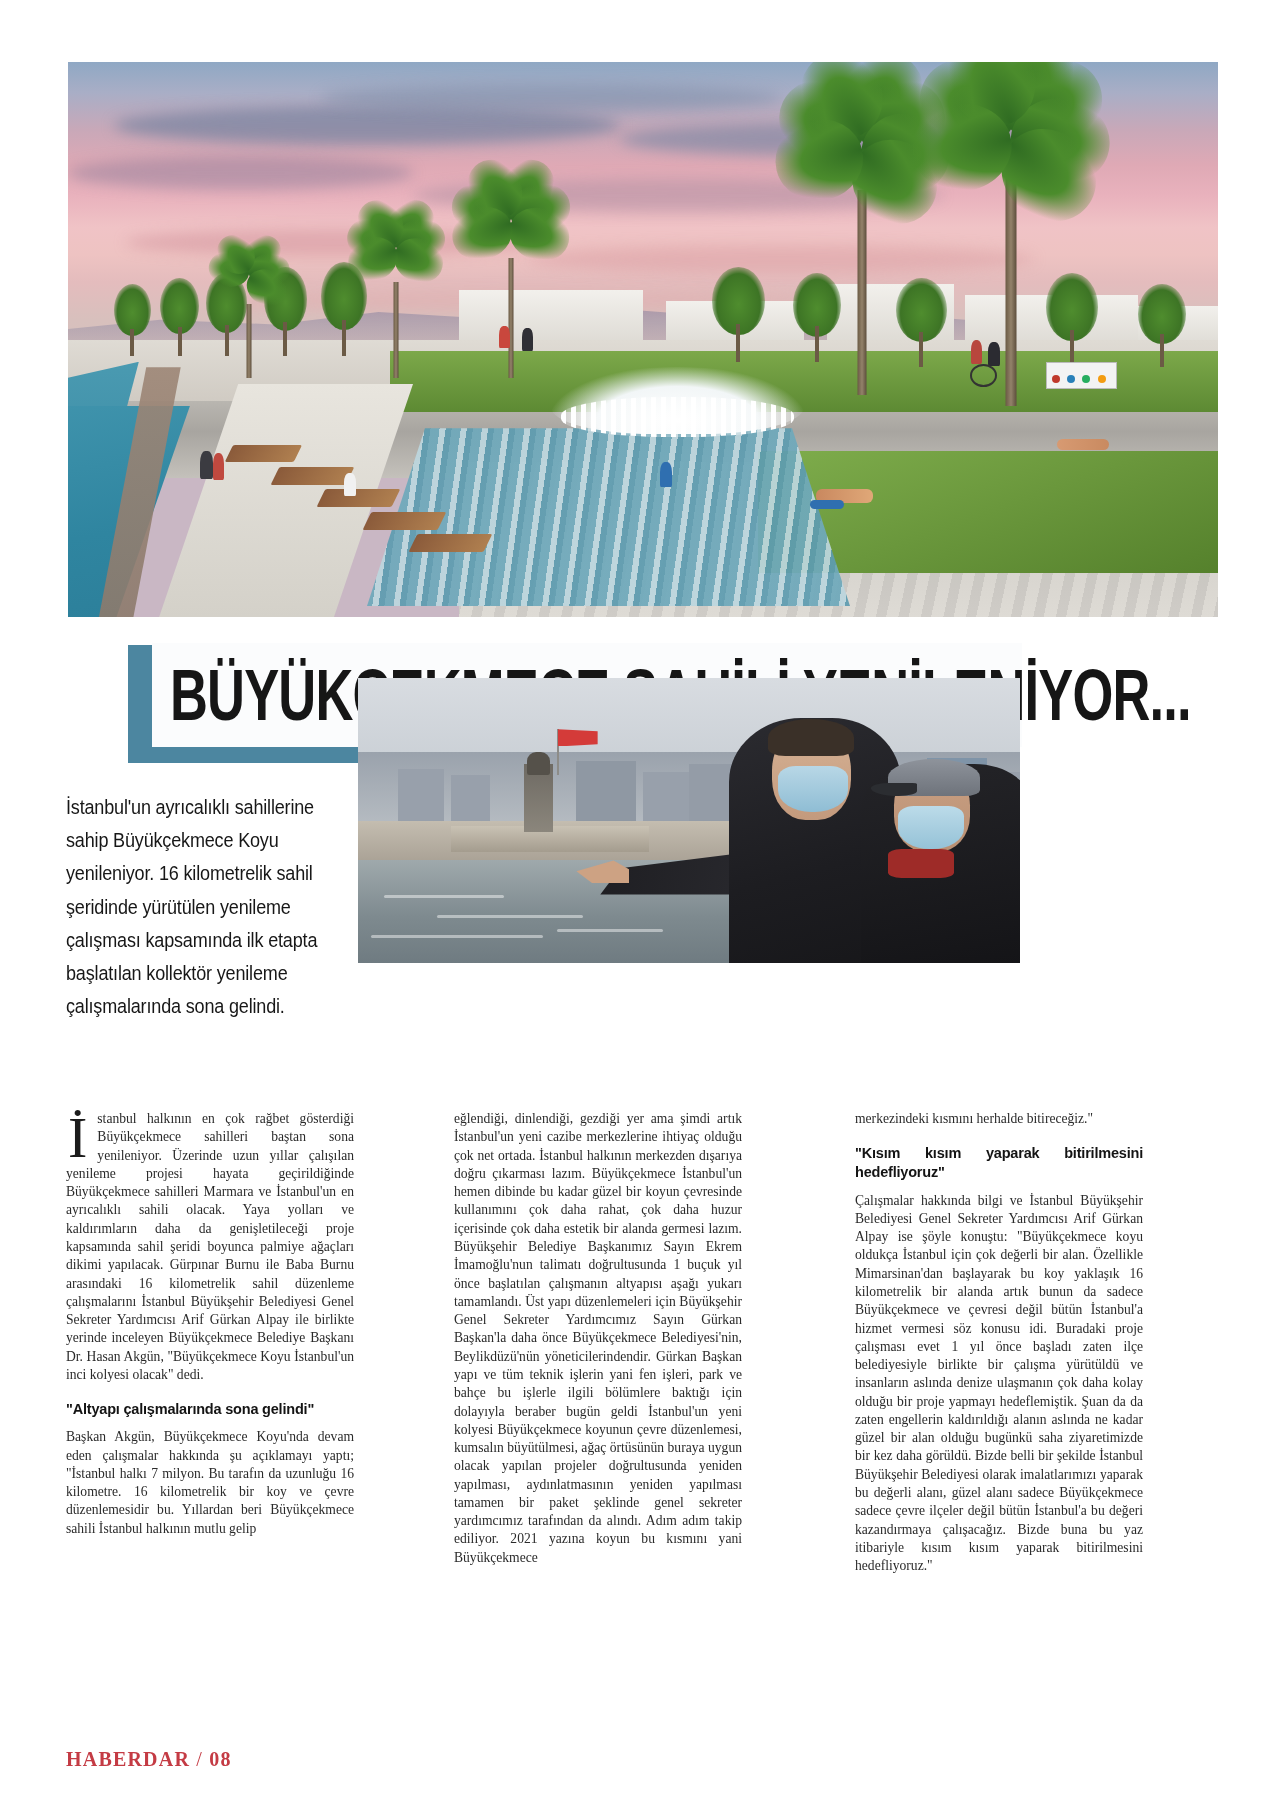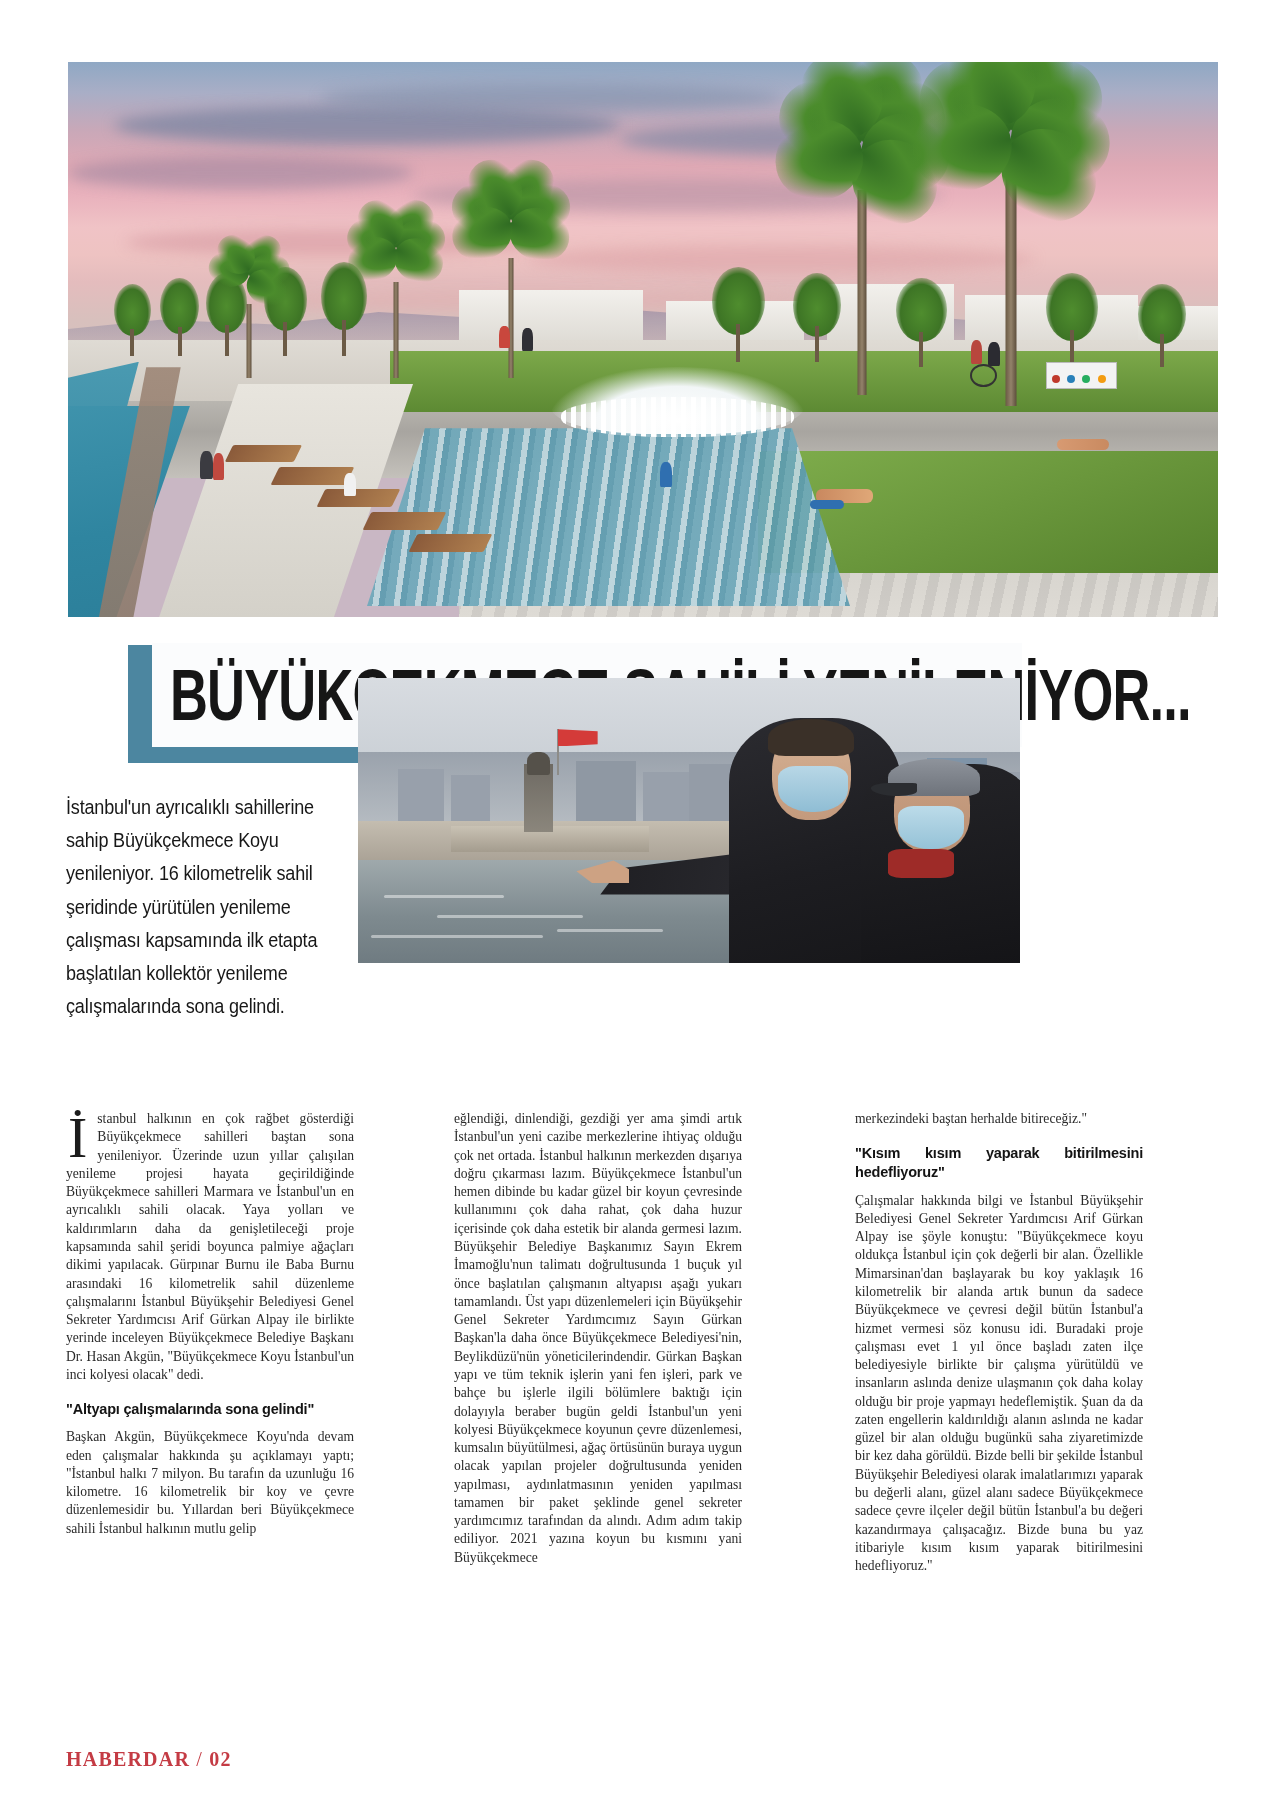--- a/index.html
+++ b/index.html
@@ -555,26 +555,26 @@
       <p class="dropcap-para"><span class="dropcap">İ</span><span>stanbul halkının en çok rağbet gösterdiği Büyükçekmece sahilleri baştan sona yenileniyor. Üzerinde uzun yıllar çalışılan yenileme projesi hayata geçirildiğinde Büyükçekmece sahilleri Marmara ve İstanbul'un en ayrıcalıklı sahili olacak. Yaya yolları ve kaldırımların daha da genişletileceği proje kapsamında sahil şeridi boyunca palmiye ağaçları dikimi yapılacak. Gürpınar Burnu ile Baba Burnu arasındaki 16 kilometrelik sahil düzenleme çalışmalarını İstanbul Büyükşehir Belediyesi Genel Sekreter Yardımcısı Arif Gürkan Alpay ile birlikte yerinde inceleyen Büyükçekmece Belediye Başkanı Dr. Hasan Akgün, "Büyükçekmece Koyu İstanbul'un inci kolyesi olacak" dedi.</span></p>
       <div class="subhead">"Altyapı çalışmalarında sona gelindi"</div>
       <p>Başkan Akgün, Büyükçekmece Koyu'nda devam eden çalışmalar hakkında şu açıklamayı yaptı; "İstanbul halkı 7 milyon. Bu tarafın da uzunluğu 16 kilometre. 16 kilometrelik bir koy ve çevre düzenlemesidir bu. Yıllardan beri Büyükçekmece sahili İstanbul halkının mutlu gelip</p>
     </div>
 
     <div class="col col2">
       <p>eğlendiği, dinlendiği, gezdiği yer ama şimdi artık İstanbul'un yeni cazibe merkezlerine ihtiyaç olduğu çok net ortada. İstanbul halkının merkezden dışarıya doğru çıkarması lazım. Büyükçekmece İstanbul'un hemen dibinde bu kadar güzel bir koyun çevresinde kullanımını çok daha rahat, çok daha huzur içerisinde çok daha estetik bir alanda germesi lazım. Büyükşehir Belediye Başkanımız Sayın Ekrem İmamoğlu'nun talimatı doğrultusunda 1 buçuk yıl önce başlatılan çalışmanın altyapısı aşağı yukarı tamamlandı. Üst yapı düzenlemeleri için Büyükşehir Genel Sekreter Yardımcımız Sayın Gürkan Başkan'la daha önce Büyükçekmece Belediyesi'nin, Beylikdüzü'nün yöneticilerindendir. Gürkan Başkan yapı ve tüm teknik işlerin yani fen işleri, park ve bahçe bu işlerle ilgili bölümlere baktığı için dolayıyla beraber bugün geldi İstanbul'un yeni kolyesi Büyükçekmece koyunun çevre düzenlemesi, kumsalın büyütülmesi, ağaç örtüsünün buraya uygun olacak yapılan projeler doğrultusunda yeniden yapılması, aydınlatmasının yeniden yapılması tamamen bir paket şeklinde genel sekreter yardımcımız tarafından da alındı. Adım adım takip ediliyor. 2021 yazına koyun bu kısmını yani Büyükçekmece</p>
     </div>
 
     <div class="col col3">
-      <p>merkezindeki baştan herhalde bitireceğiz."</p>
+      <p>merkezindeki kısmını herhalde bitireceğiz."</p>
       <div class="subhead">"Kısım kısım yaparak bitirilmesini hedefliyoruz"</div>
       <p>Çalışmalar hakkında bilgi ve İstanbul Büyükşehir Belediyesi Genel Sekreter Yardımcısı Arif Gürkan Alpay ise şöyle konuştu: "Büyükçekmece koyu oldukça İstanbul için çok değerli bir alan. Özellikle Mimarsinan'dan başlayarak bu koy yaklaşık 16 kilometrelik bir alanda artık bunun da sadece Büyükçekmece ve çevresi değil bütün İstanbul'a hizmet vermesi söz konusu idi. Buradaki proje çalışması evet 1 yıl önce başladı zaten ilçe belediyesiyle birlikte bir çalışma yürütüldü ve insanların aslında denize ulaşmanın çok daha kolay olduğu bir proje yapmayı hedeflemiştik. Şuan da da zaten engellerin kaldırıldığı alanın aslında ne kadar güzel bir alan olduğu bugünkü saha ziyaretimizde bir kez daha görüldü. Bizde belli bir şekilde İstanbul Büyükşehir Belediyesi olarak imalatlarımızı yaparak bu değerli alanı, güzel alanı sadece Büyükçekmece sadece çevre ilçeler değil bütün İstanbul'a bu değeri kazandırmaya çalışacağız. Bizde buna bu yaz itibariyle kısım kısım yaparak bitirilmesini hedefliyoruz."</p>
     </div>
 
   </div>
 
   <div class="footer">
     <span>HABERDAR</span>
     <span class="sep">/</span>
-    <span>02</span>
+    <span>08</span>
   </div>
 
 </div>
 
 </body></html>

